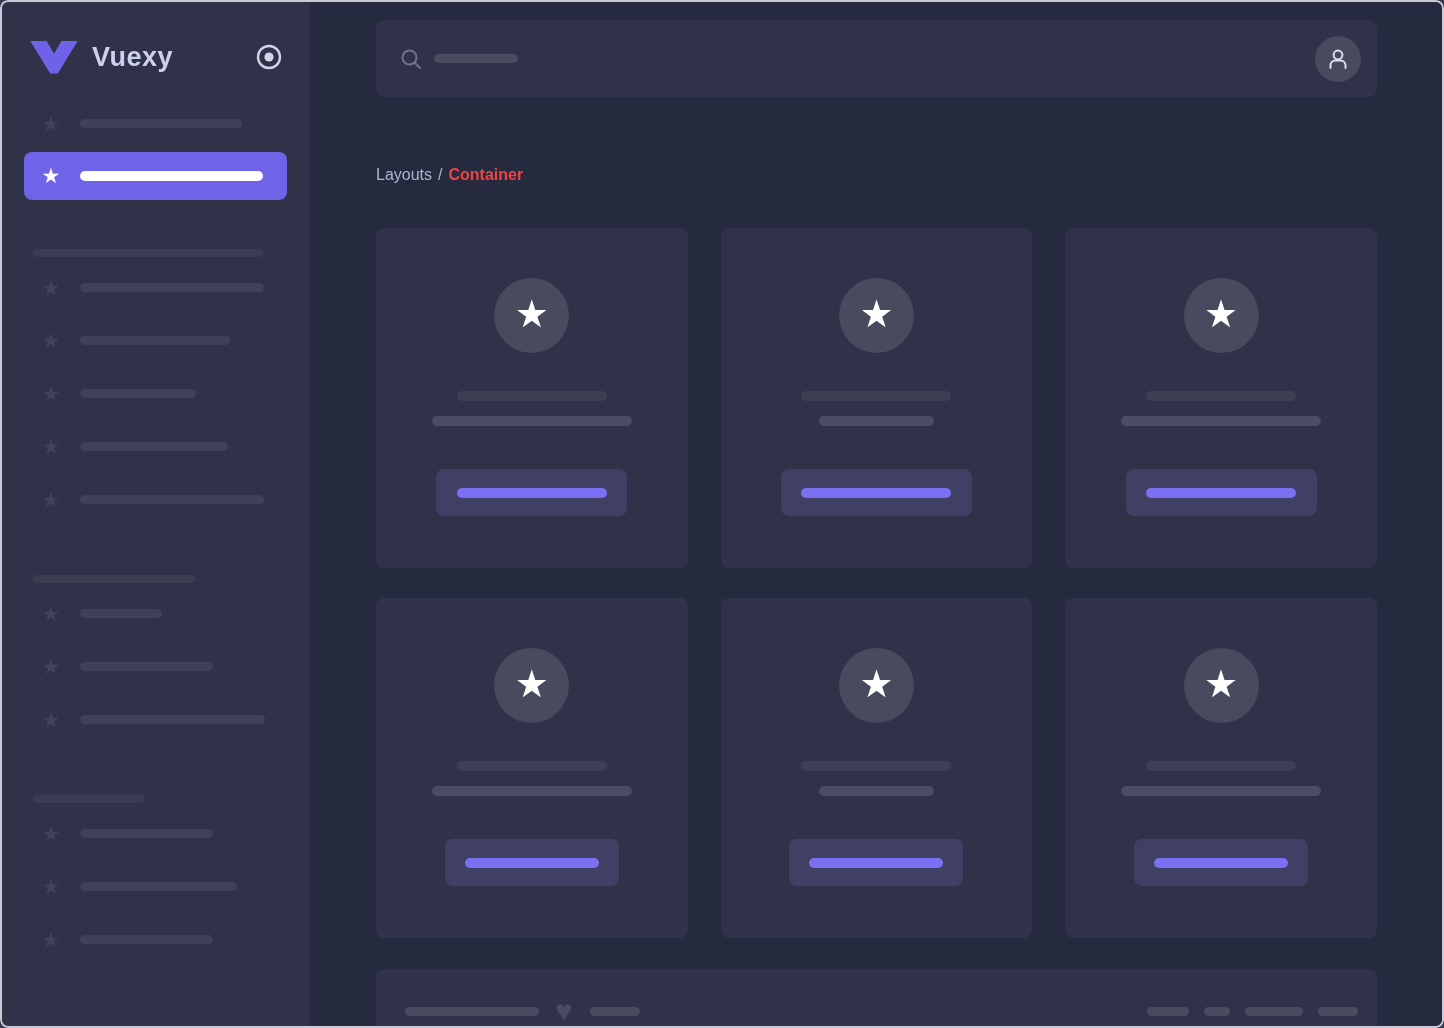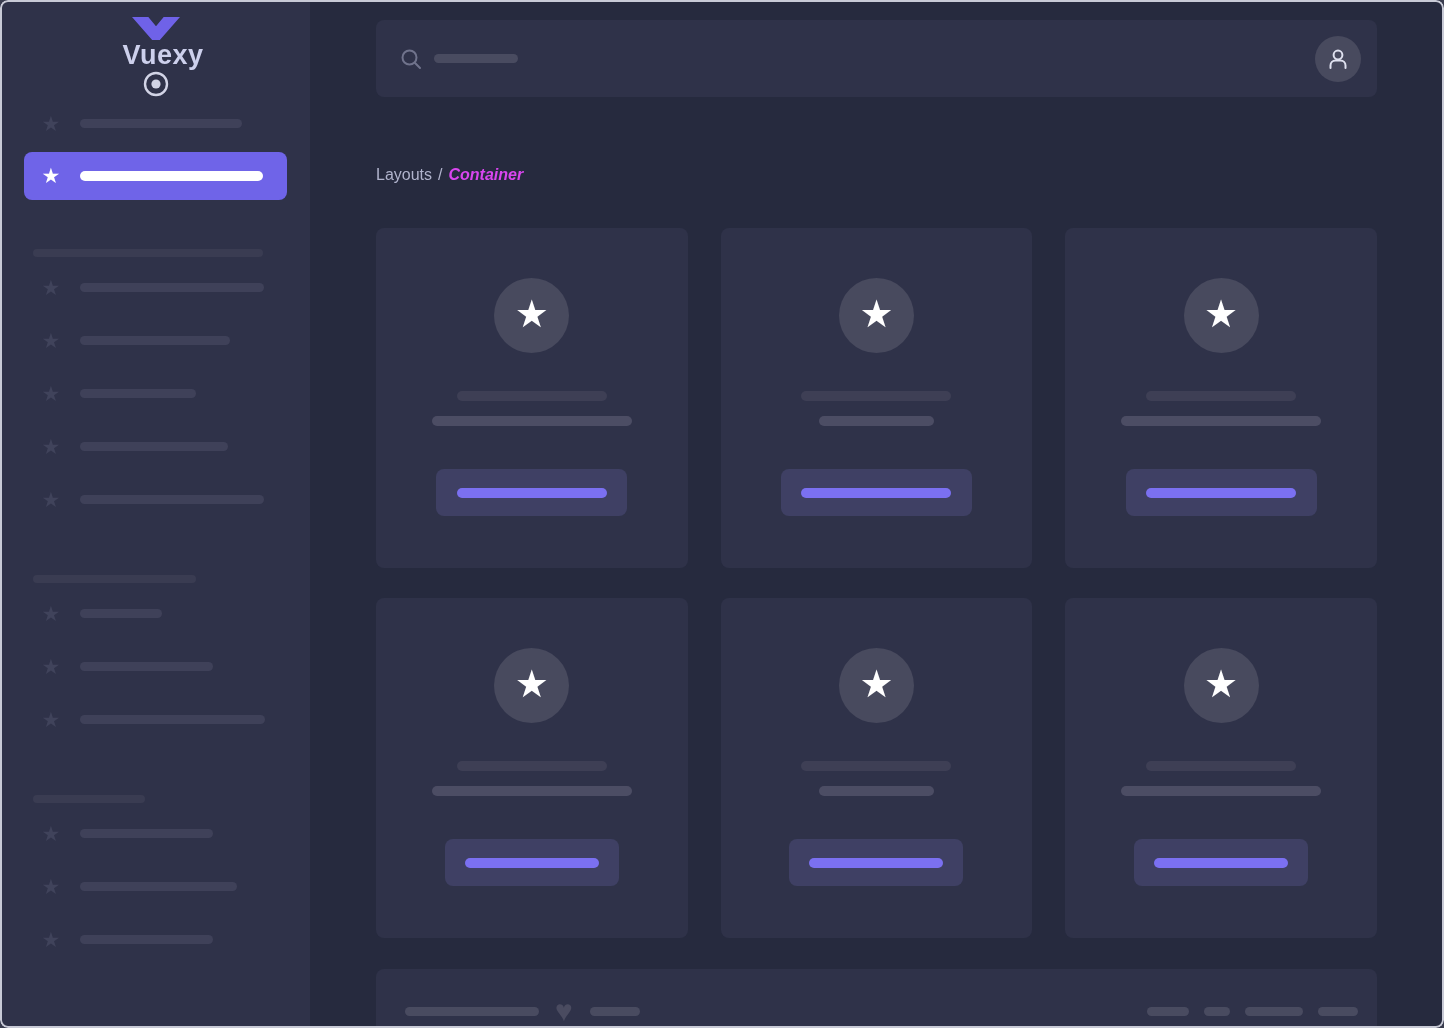--- a/index.html
+++ b/index.html
@@ -6,21 +6,21 @@
   *{box-sizing:border-box;}
   #screen{
     position:relative;width:1444px;height:1028px;overflow:hidden;
     background:#262a3e;border-radius:8px;
     font-family:"Liberation Sans", sans-serif;
   }
   #frame{position:absolute;inset:0;border:2px solid #c8cad6;border-radius:8px;pointer-events:none;z-index:50;}
 
   
   .sidebar{position:absolute;left:0;top:0;width:310px;height:1028px;background:#2f3249;}
-  .side-header{height:97px;display:flex;align-items:center;padding:17px 28px 0 30px;flex-direction:column;}
+  .side-header{height:97px;display:flex;align-items:center;padding:17px 28px 0 30px;}
   .logo-mark{width:48px;height:33px;background:#6f62e8;
     clip-path:polygon(0 0,34% 0,50% 40%,66% 0,100% 0,58% 100%,42% 100%);}
   .brand{flex:1;margin-left:14px;font-size:27px;font-weight:700;color:#cdd0ec;letter-spacing:.5px;}
   .pin-toggle{width:26px;height:26px;flex:0 0 auto;cursor:pointer;}
   .nav-item{height:53px;display:flex;align-items:center;padding-left:40px;}
   .nav-star{width:22px;font-size:21px;line-height:22px;color:#40435b;margin-right:18px;text-align:center;}
   .ph{border-radius:5px;}
   .nav-bar{height:9px;background:#3f4159;}
   .nav-item.active{height:48px;margin:2px 23px 3px 24px;padding-left:16px;border-radius:8px;background:#6f64e8;}
   .nav-item.active .nav-star{color:#ffffff;}
@@ -28,21 +28,21 @@
   .nav-label{height:8px;background:#3a3c52;margin:49px 0 4px 33px;border-radius:4px;}
 
   
   .main{position:absolute;left:310px;top:0;right:0;bottom:0;padding:20px 67px 0 66px;}
   .searchbar{height:77px;border-radius:8px;background:#2f3249;display:flex;align-items:center;padding:0 16px 0 24px;cursor:text;}
   .search-ph{width:84px;height:9px;background:#494b60;margin-left:12px;}
   .avatar{margin-left:auto;width:46px;height:46px;border-radius:50%;background:#484a5e;display:flex;align-items:center;justify-content:center;cursor:pointer;}
 
   .breadcrumb{margin-top:69px;font-size:16px;color:#b0b3cc;display:flex;gap:6px;align-items:center;}
   .breadcrumb .crumb-link{cursor:pointer;}
-  .breadcrumb .current{color:#d946ef;font-weight:700;font-style:italic;}
+  .breadcrumb .current{color:#ef4444;font-weight:700;}
 
   .grid{margin-top:44px;display:grid;grid-template-columns:repeat(3,1fr);column-gap:33px;row-gap:30px;}
   .card{height:340px;border-radius:8px;background:#2f3249;display:flex;flex-direction:column;align-items:center;}
   .card-avatar{margin-top:50px;width:75px;height:75px;border-radius:50%;background:#484a5e;display:flex;align-items:center;justify-content:center;}
   .card-star{color:#ffffff;font-size:38px;line-height:38px;padding-bottom:3px;}
   .card-line{height:10px;}
   .card-line.l1{margin-top:38px;background:#3e3f55;}
   .card-line.l2{margin-top:15px;background:#4c4d64;}
   .card-btn{margin-top:43px;height:47px;border-radius:8px;background:#3f4064;display:flex;align-items:center;justify-content:center;cursor:pointer;}
   .btn-bar{height:10px;border-radius:5px;background:#7b70f1;}

